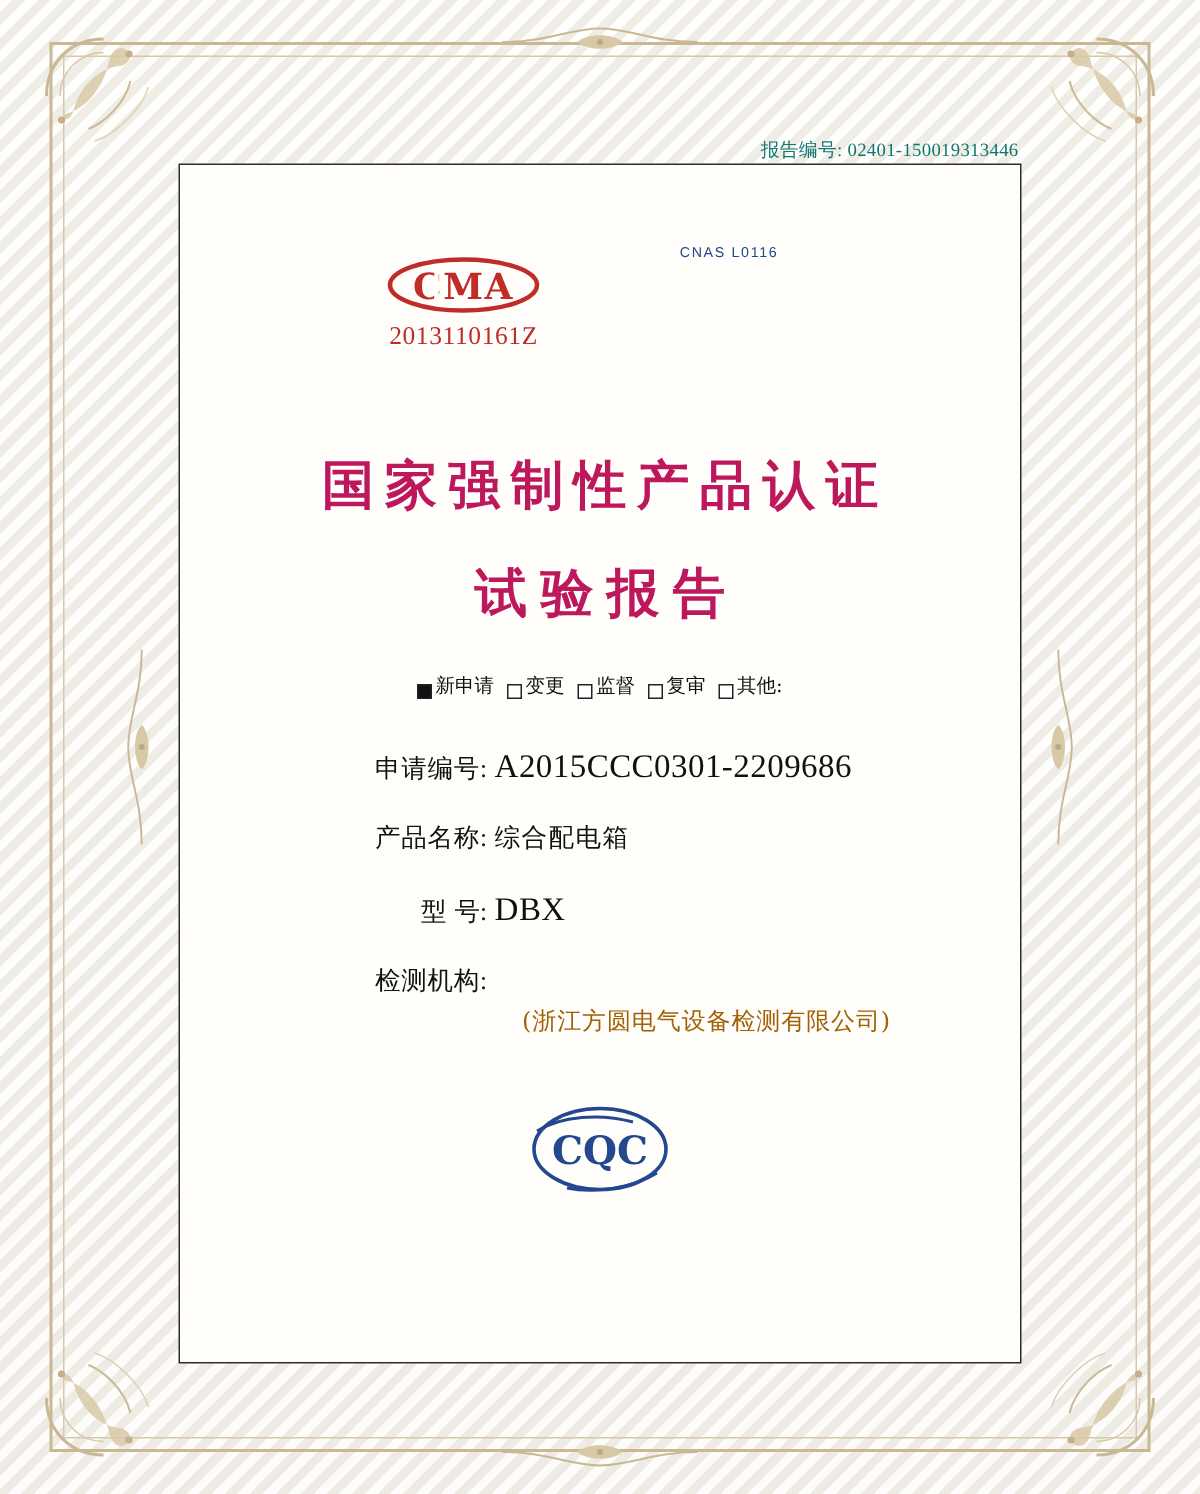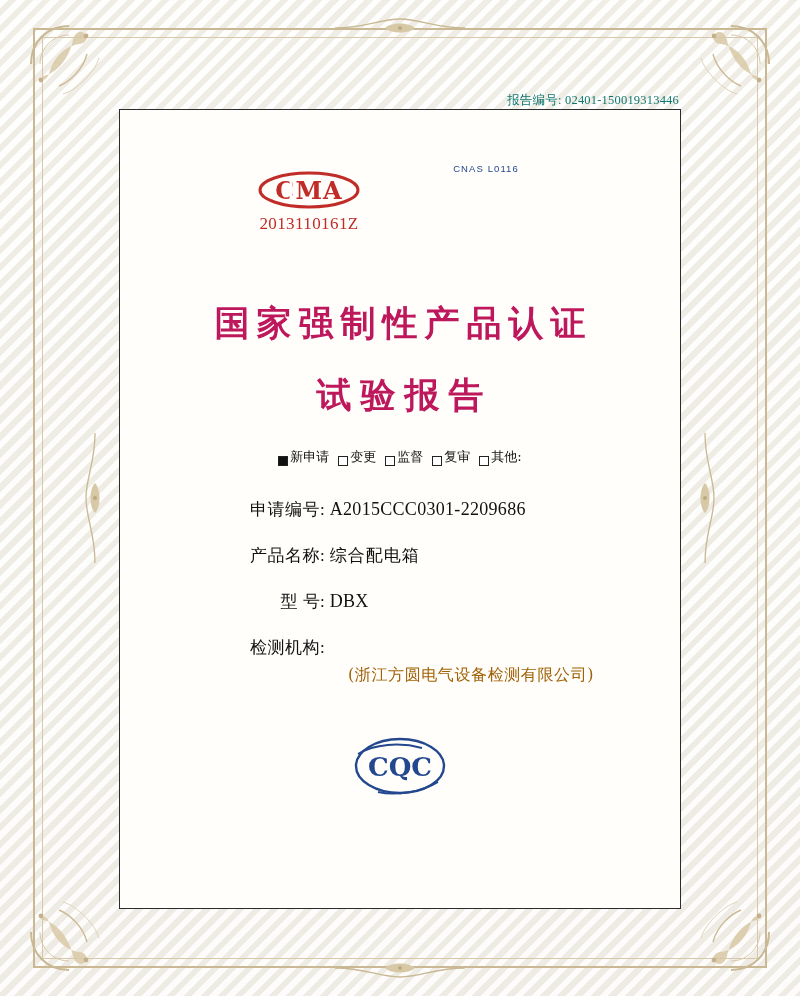--- a/index.html
+++ b/index.html
@@ -205,21 +205,21 @@
   }
   .field-label.spaced {
     letter-spacing: 0;
   }
   .field-colon {
     flex: none;
     margin-right: 5px;
   }
   .field-value {
     font-family: "Liberation Serif", serif;
-    font-size: 18px;
+    font-size: 22px;
     letter-spacing: 0.3px;
   }
   .field-value.cjk {
     font-family: "DejaVu Serif", serif;
     font-size: 17px;
     letter-spacing: 1px;
   }
   .field-value2 {
     margin-top: 6px;
     margin-left: 120px;

